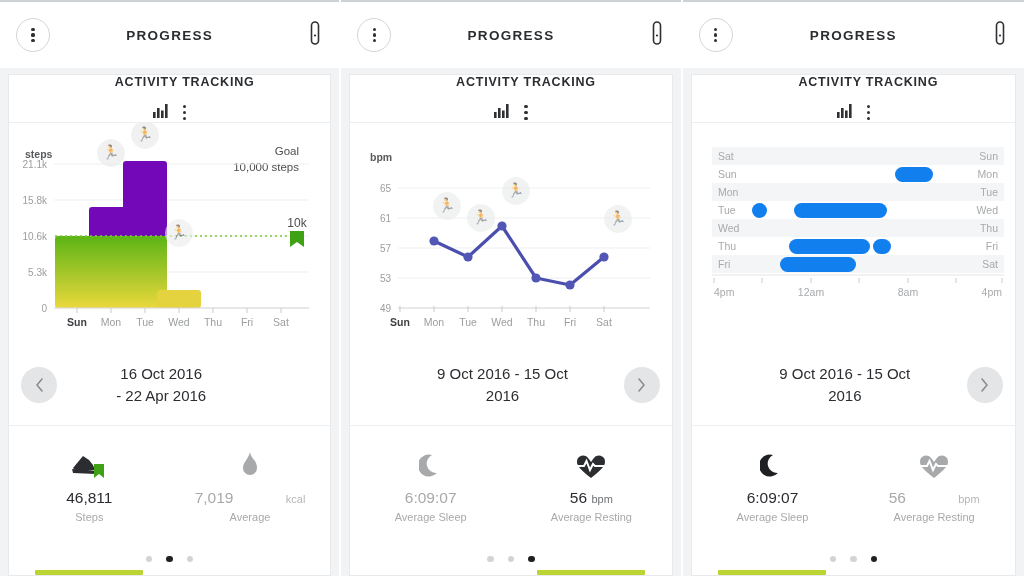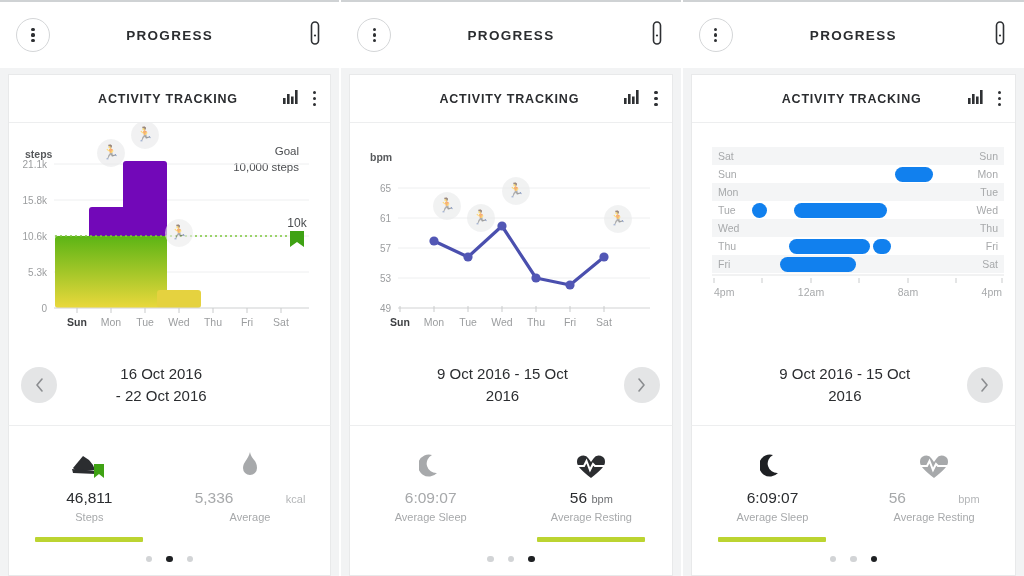--- a/index.html
+++ b/index.html
@@ -48,20 +48,21 @@
     background: #ffffff;
     margin: 6px 8px 0 8px;
     flex: 0 0 auto;
     border: 1px solid #e8e9ea;
     border-bottom: none;
   }
   .card-head {
     height: 48px; display: flex; align-items: center;
     padding: 0 14px;
     border-bottom: 1px solid #edeeef;
+    flex-direction: column;
   }
   .card-title {
     flex: 1; text-align: center;
     font-size: 12.5px; font-weight: bold; letter-spacing: 0.8px;
     color: #2b2d30;
     padding-left: 30px;
   }
   .head-icons { display: flex; align-items: center; gap: 14px; }
   .kebab { display: flex; flex-direction: column; gap: 2.6px; align-items: center; }
   .kebab i { width: 3.4px; height: 3.4px; border-radius: 50%; background: #2e3033; display:block; }
@@ -89,20 +90,21 @@
     text-align: center; font-size: 15px; color: #2b2d30; line-height: 1.5;
   }
 
   
   .stats {
     background: #fff; margin: 0 8px;
     border: 1px solid #e8e9ea; border-top: 1px solid #edeeef;
     flex: 1 1 auto;
     display: flex; flex-direction: column;
     position: relative;
+    justify-content: space-between;
   }
   .stats-row { display: flex; padding-top: 20px; }
   .stat { flex: 1; text-align: center; }
   .stat-icon { height: 34px; display: flex; align-items: flex-end; justify-content: center; }
   .stat-value { margin-top: 9px; font-size: 15.5px; color: #2b2d30; }
   .stat-value .unit { font-size: 11px; color: #6f7174; }
   .stat-label { margin-top: 4px; font-size: 11px; color: #a7a9ab; }
   .stat.dim .stat-value { color: #a7a9ab; }
   .stat.dim .stat-value .unit { color: #b4b6b8; padding-left: 48px; }
 
@@ -244,21 +246,21 @@
     </div>
 
     <div class="datenav">
       <div class="navbtn">
         <svg width="9" height="14" viewBox="0 0 9 14">
             <path d="M7 1 L2 7 L7 13" fill="none" stroke="#8b8d90" stroke-width="1.6" stroke-linecap="round" stroke-linejoin="round"></path>
           </svg>
       </div>
       <div class="daterange">
         <div>16 Oct 2016</div>
-        <div>- 22 Oct 2016</div>
+        <div>- 22 Apr 2016</div>
       </div>
     </div>
 
     <div class="stats">
       <div class="stats-row">
         <div class="stat">
           <div class="stat-icon">
             <svg width="40" height="30" viewBox="0 0 40 30">
               <path d="M4 18 L14 6 L20 10 L24 15 L26 20 L8 22 Z" fill="#2b2d30"></path>
               <path d="M3 19 L27 21 L27 24 L4 23 Z" fill="#2b2d30"></path>
@@ -268,21 +270,21 @@
           <div class="stat-value">46,811</div>
           <div class="stat-label">Steps</div>
         </div>
         <div class="stat dim">
           <div class="stat-icon">
             <svg width="24" height="30" viewBox="0 0 24 30">
                 <path d="M12 2 C13 9 19 10 19 18 a7 7 0 0 1 -14 0 C5 12 10 10 12 2 Z" fill="#a7a9ab"></path>
               </svg>
           </div>
           <div class="stat-value">
-            <span>5,336</span>
+            <span>7,019</span>
             <span class="unit">kcal</span>
           </div>
           <div class="stat-label">Average</div>
         </div>
       </div>
       <div class="underline-row">
         <div class="underline-cell">
             <div class="underline"></div>
           </div>
         <div class="underline-cell">

